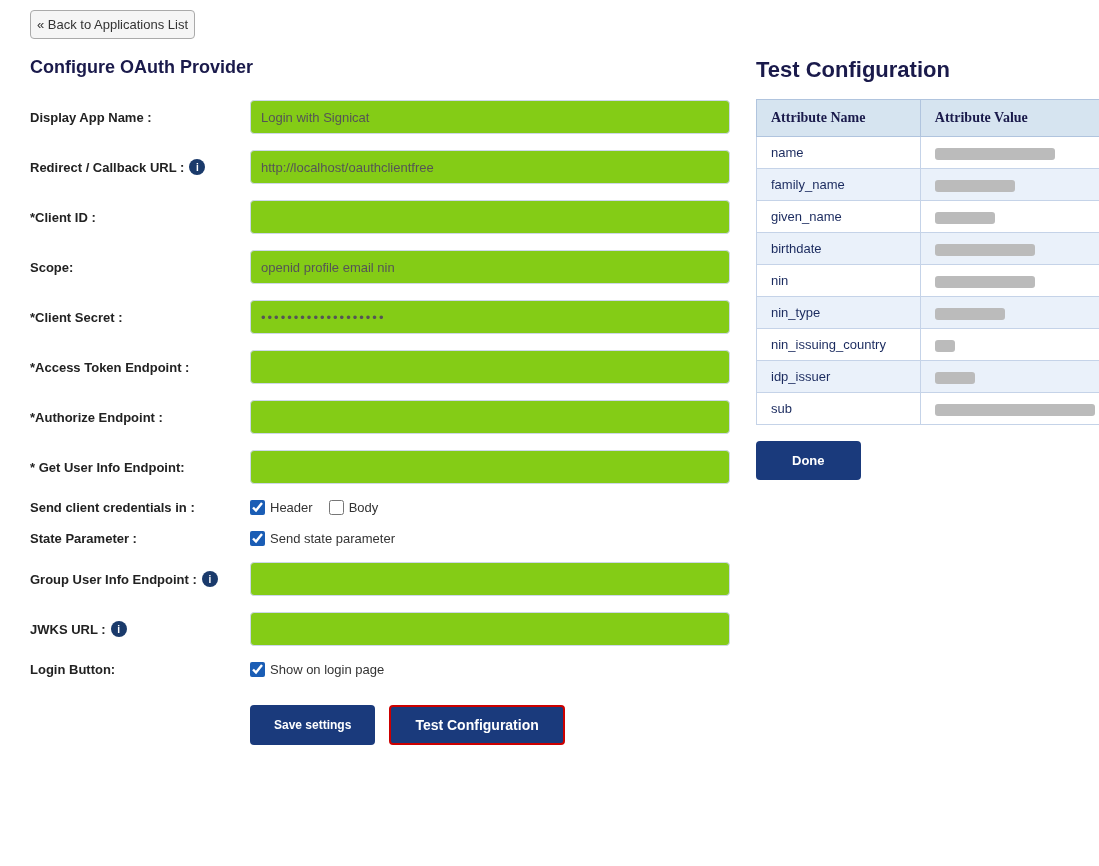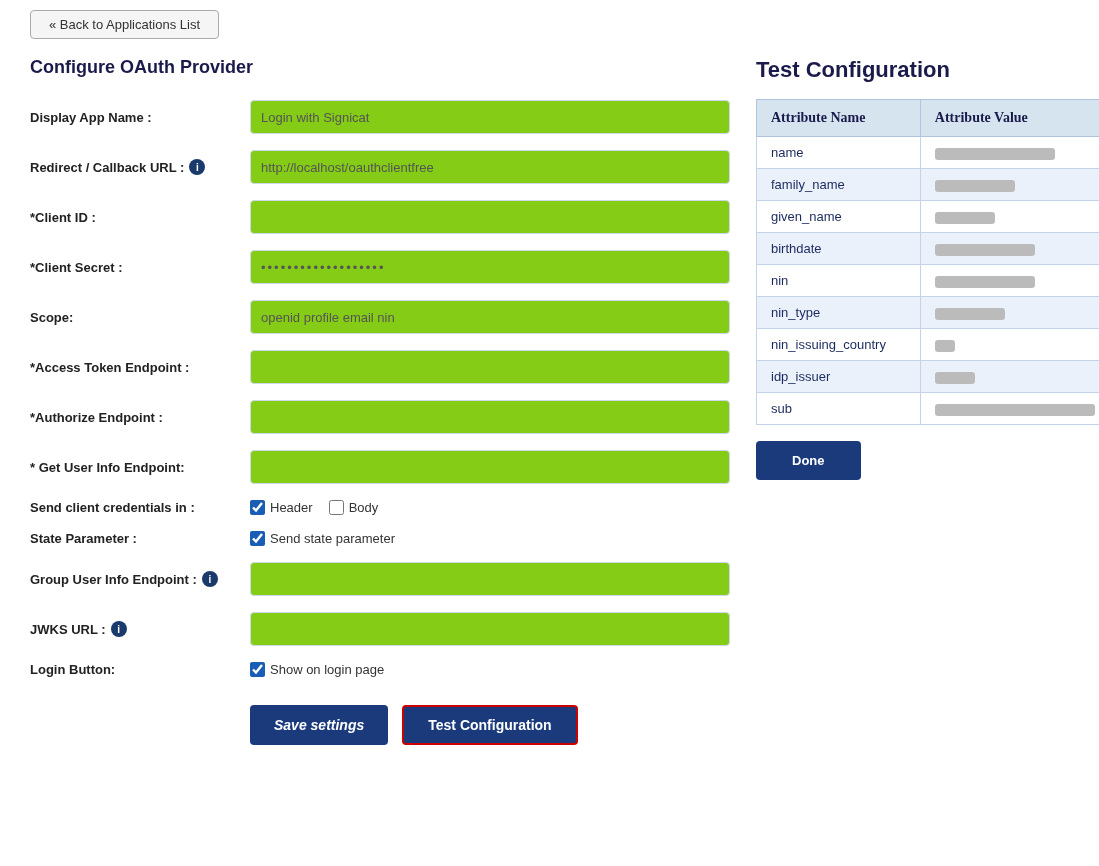--- a/index.html
+++ b/index.html
@@ -11,21 +11,21 @@
     }
     .page-wrapper {
       padding: 10px 30px 30px 30px;
       max-width: 1099px;
     }
     .back-btn {
       display: inline-flex;
       align-items: center;
       border: 1px solid #aaa;
       border-radius: 4px;
-      padding: 6px 18px;
+      padding: 6px 6px;
       background: #f5f5f5;
       cursor: pointer;
       font-size: 13px;
       color: #333;
       margin-bottom: 18px;
     }
 
     .main-content {
       display: flex;
       gap: 26px;
@@ -109,24 +109,23 @@
       gap: 14px;
       margin-top: 28px;
       padding-left: 220px;
     }
     .btn-save {
       background: #1a3a7c;
       color: #fff;
       border: none;
       border-radius: 4px;
       padding: 10px 24px;
-      font-size: 14px;
-      font-weight: bold;
-      cursor: pointer;
-      font-style: italic;
+      font-size: 12px;
+      font-weight: bold;
+      cursor: pointer;
     }
     .btn-test {
       background: #1a3a7c;
       color: #fff;
       border: 2px solid #cc0000;
       border-radius: 4px;
       padding: 10px 24px;
       font-size: 14px;
       font-weight: bold;
       cursor: pointer;
@@ -222,27 +221,27 @@
         </label>
         <input class="form-input" type="text" value="http://localhost/oauthclientfree" style="">
       </div>
 
       <div class="form-row">
         <label class="form-label">*Client ID :</label>
         <input class="form-input" type="text" value="" style="">
       </div>
 
       <div class="form-row">
+        <label class="form-label">Scope:</label>
+        <input class="form-input" type="text" value="openid profile email nin" style="">
+      </div>
+
+      <div class="form-row">
         <label class="form-label">*Client Secret :</label>
         <input class="form-input password-field" type="password" value="passwordhiddenvalue" style="">
-      </div>
-
-      <div class="form-row">
-        <label class="form-label">Scope:</label>
-        <input class="form-input" type="text" value="openid profile email nin" style="">
       </div>
 
       <div class="form-row">
         <label class="form-label">*Access Token Endpoint :</label>
         <input class="form-input" type="text" value="" style="">
       </div>
 
       <div class="form-row">
         <label class="form-label">*Authorize Endpoint :</label>
         <input class="form-input" type="text" value="" style="">

